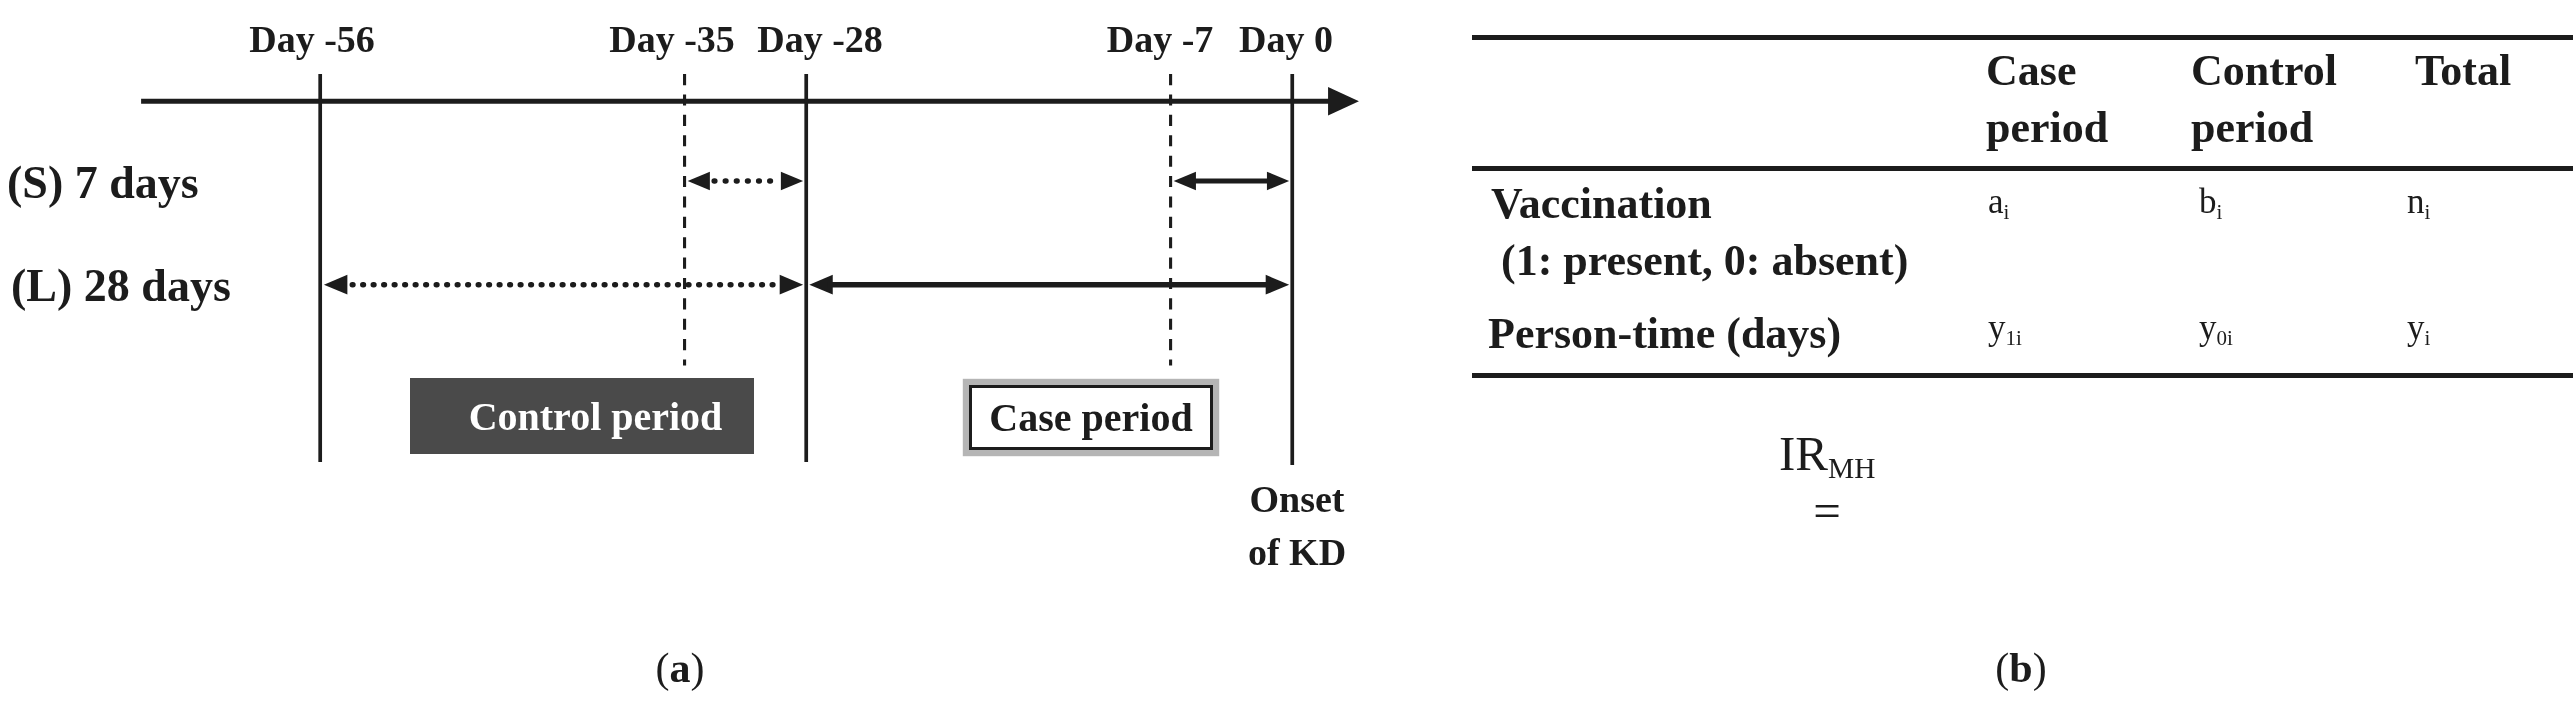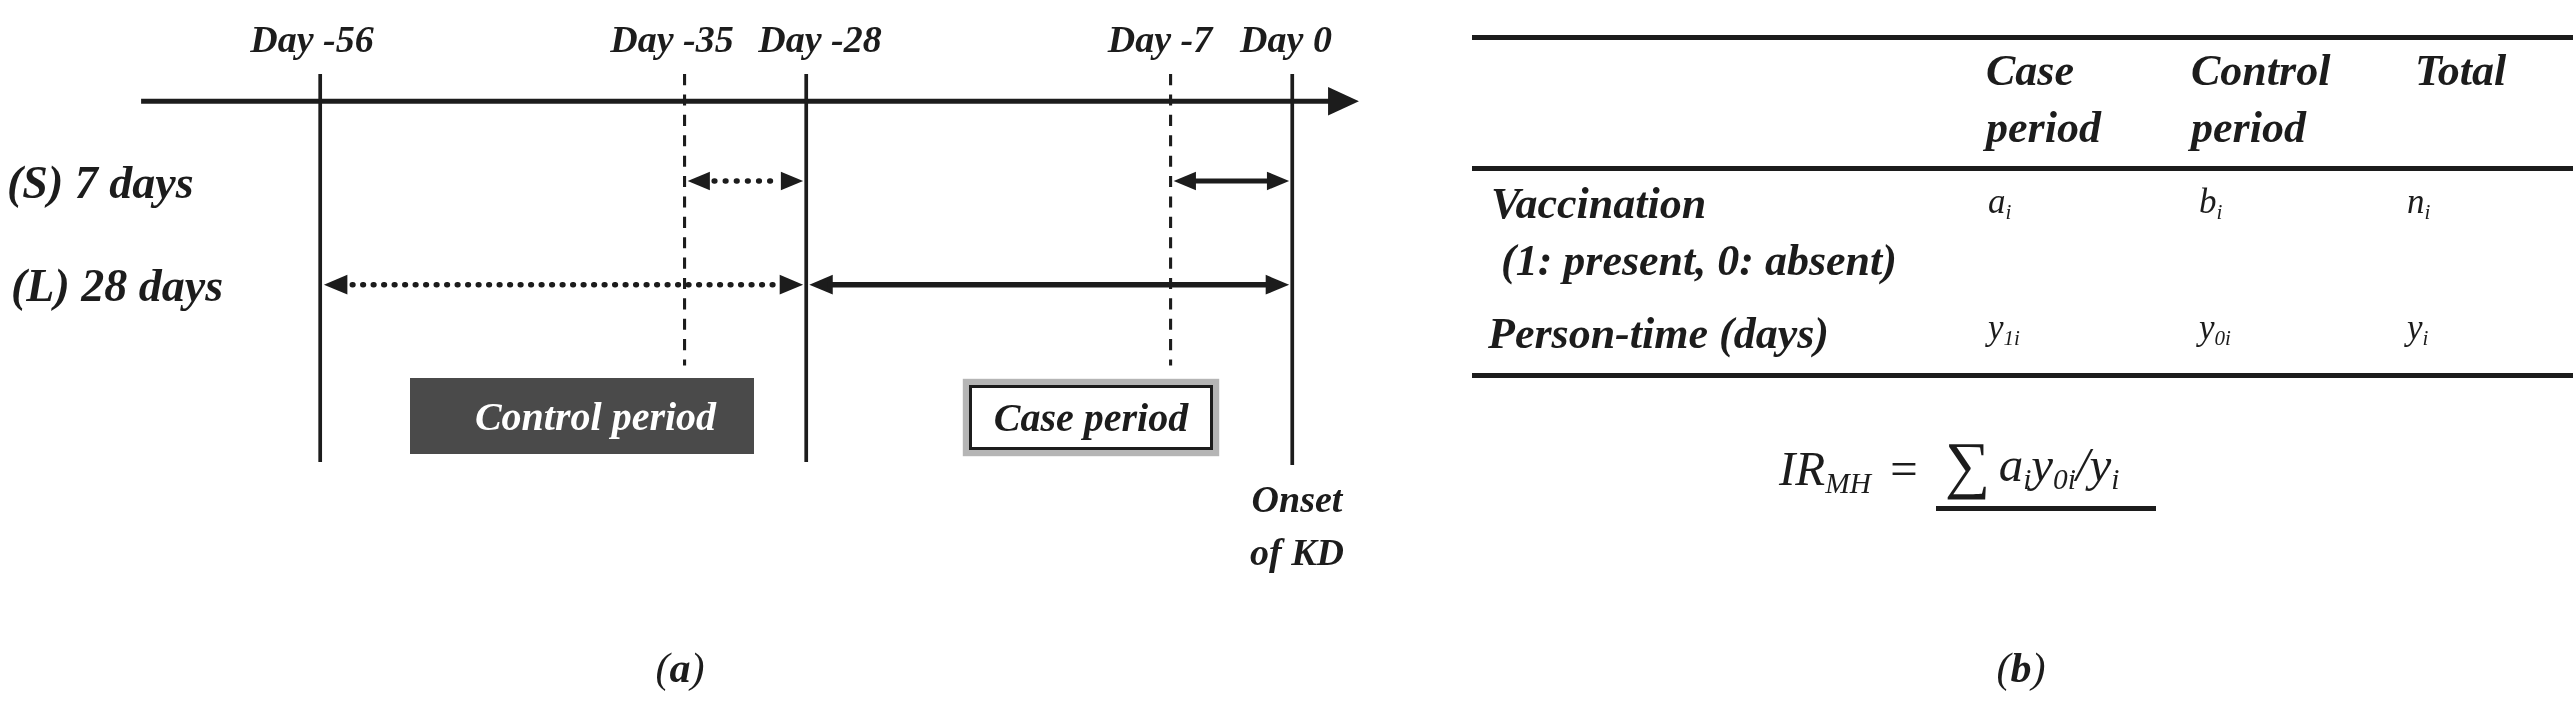--- a/index.html
+++ b/index.html
@@ -10,21 +10,20 @@
     --case-box-shadow:#b5b5b5;
   }
   html,body{margin:0;padding:0;background:var(--paper);}
   #stage{
     position:relative;
     width:2576px;height:717px;
     background:var(--paper);
     overflow:hidden;
     font-family:"Liberation Serif","DejaVu Serif",serif;
     color:var(--ink);
-    font-style:italic;
   }
   .abs{position:absolute;white-space:nowrap;}
   .ctr{transform:translateX(-50%);}
   
   .day-label{font-size:38px;font-weight:bold;top:17.3px;}
   .series-label{font-size:46px;font-weight:bold;}
   .period-box{display:flex;align-items:center;justify-content:center;
               font-size:40px;font-weight:bold;}
   .control-box{background:var(--control-box-bg);color:var(--control-box-text);padding-left:27px;}
   .case-box{background:var(--paper);color:var(--ink);
@@ -121,25 +120,24 @@
     <div class="abs tlabel" style="left:1501px;top:235px;">(1: present, 0: absent)</div>
     <div class="abs tval" style="left:1988px;top:182px;"><span>a</span><sub>i</sub></div>
     <div class="abs tval" style="left:2199px;top:182px;"><span>b</span><sub>i</sub></div>
     <div class="abs tval" style="left:2407px;top:182px;"><span>n</span><sub>i</sub></div>
 
     <div class="abs tlabel" style="left:1488px;top:308px;">Person-time (days)</div>
     <div class="abs tval" style="left:1988px;top:308px;"><span>y</span><sub>1i</sub></div>
     <div class="abs tval" style="left:2199px;top:308px;"><span>y</span><sub>0i</sub></div>
     <div class="abs tval" style="left:2407px;top:308px;"><span>y</span><sub>i</sub></div>
 
-    <div class="abs formula" style="left:1779px;top:425px;">
+    <div class="abs formula" style="left:1779px;top:425px;flex-direction:column;">
       <span><span>IR</span><sub>MH</sub></span>
       <span class="eq">=</span>
       <span class="frac">
-        <span class="num"><span class="sigma">∑</span><span>a</span><sub>i</sub><span>y</span><sub>0i</sub><span>/</span><span>y</span><sub>i</sub></span>
         <span class="bar"></span>
       </span>
     </div>
 
     <div class="abs ctr panel-tag" style="left:2021px;top:644px;"><span>(</span><b>b</b><span>)</span></div>
   </div>
 
 </div>
 
 

